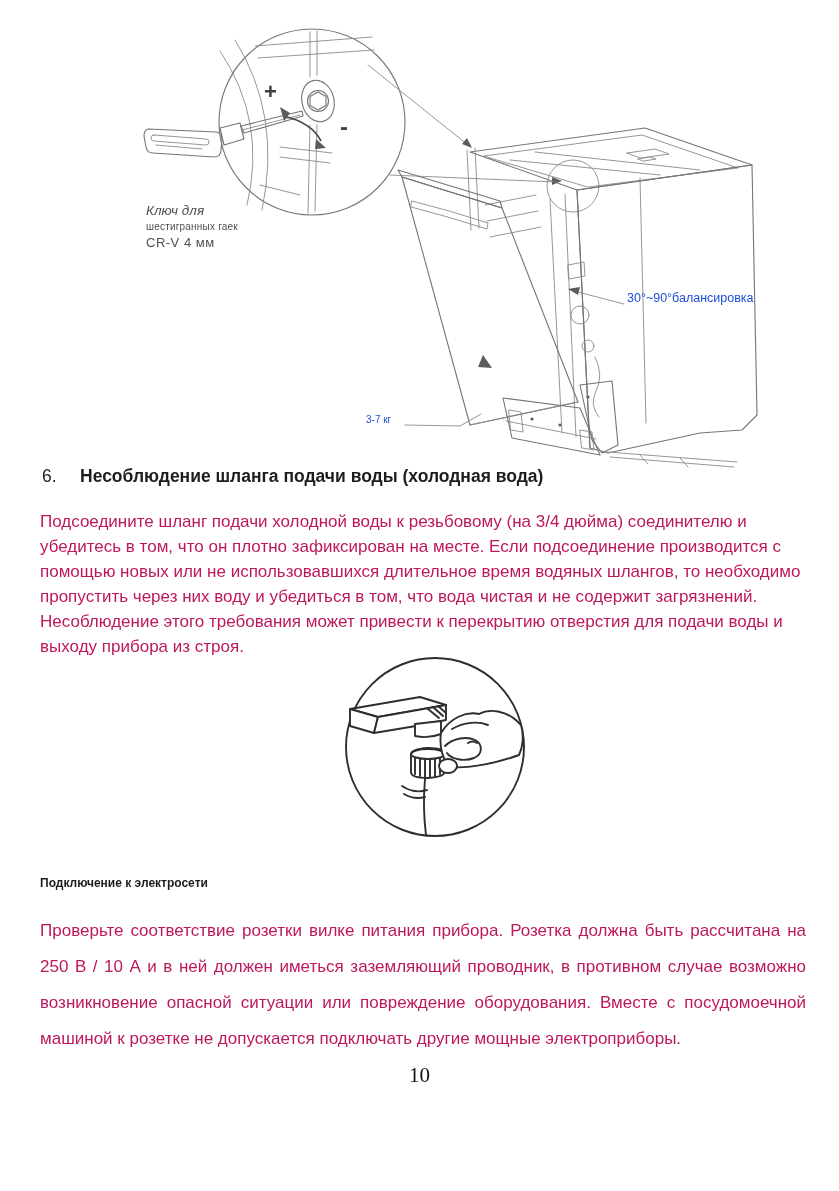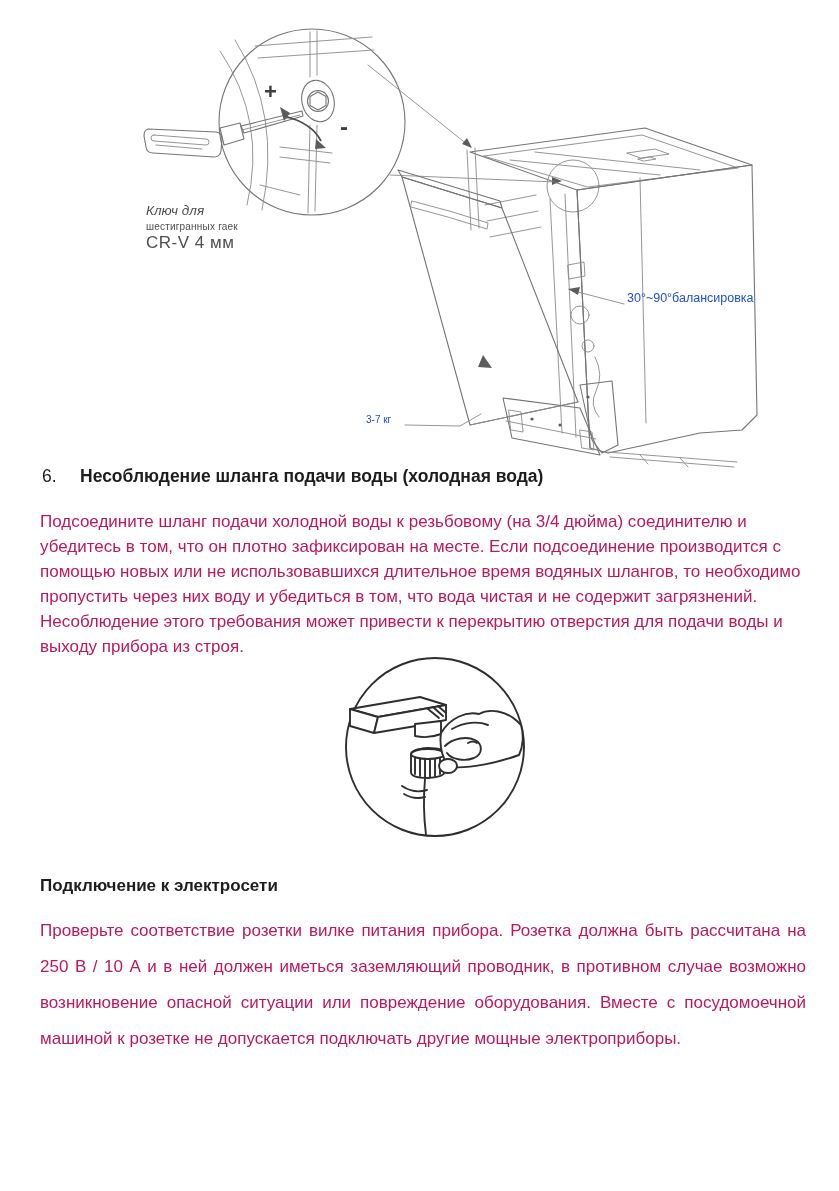--- a/index.html
+++ b/index.html
@@ -18,32 +18,32 @@
   .figfill{fill:#5c5c5c;stroke:none;}
   .tapline{stroke:#2e2e2e;fill:none;stroke-width:1.9;stroke-linecap:round;stroke-linejoin:round;}
   .tapwhite{fill:#ffffff;}
   .fig-label{
     position:absolute;color:#1d4ed8;
     font-size:12.5px;line-height:16px;white-space:nowrap;
   }
   .callout{left:146px;top:203px;color:#4f4f4f;}
   .callout .l1{font-size:13.5px;font-style:italic;}
   .callout .l2{font-size:10px;letter-spacing:0.2px;}
-  .callout .l3{font-size:17px;letter-spacing:0.5px;}
+  .callout .l3{font-size:13px;letter-spacing:0.5px;}
   .sign{font-weight:bold;fill:#3f3f3f;font-family:"Liberation Sans",sans-serif;}
   .h-water{left:42px;top:466px;width:770px;font-size:17.5px;font-weight:bold;}
   .h-water .num{position:absolute;left:0;top:0;font-weight:normal;}
   .h-water .ttl{position:absolute;left:38px;top:0;}
   .para{
     left:40px;width:766px;
     font-size:17px;line-height:25px;
     color:#be185d;
   }
   .p1{top:509px;text-align:left;}
-  .h-power{left:40px;top:876px;font-size:17px;font-weight:bold;}
+  .h-power{left:40px;top:876px;font-size:12px;font-weight:bold;}
   .p2{top:913px;line-height:36px;text-align:justify;}
   .pagenum{
     left:0;top:1063px;width:100%;text-align:center;
     font-family:"Liberation Serif", serif;
     font-size:21px;color:#111;
   }
 </style>
 </head>
 <body>
 
@@ -222,14 +222,15 @@
         <path class="tapline" d="M128,88 q5,-3 9,0" stroke-width="1.2"></path>
         <ellipse class="tapline tapwhite" cx="108" cy="111" rx="9" ry="7"></ellipse>
       </g>
     </svg>
   </div>
 
   <div class="abs h-power">Подключение к электросети</div>
 
   <div class="abs para p2">Проверьте соответствие розетки вилке питания прибора. Розетка должна быть рассчитана на 250 В / 10 А и в ней должен иметься заземляющий проводник, в противном случае возможно возникновение опасной ситуации или повреждение оборудования. Вместе с посудомоечной машиной к розетке не допускается подключать другие мощные электроприборы.</div>
 
+  <div class="abs pagenum">10</div>
 
 </div>
 
 </body></html>

